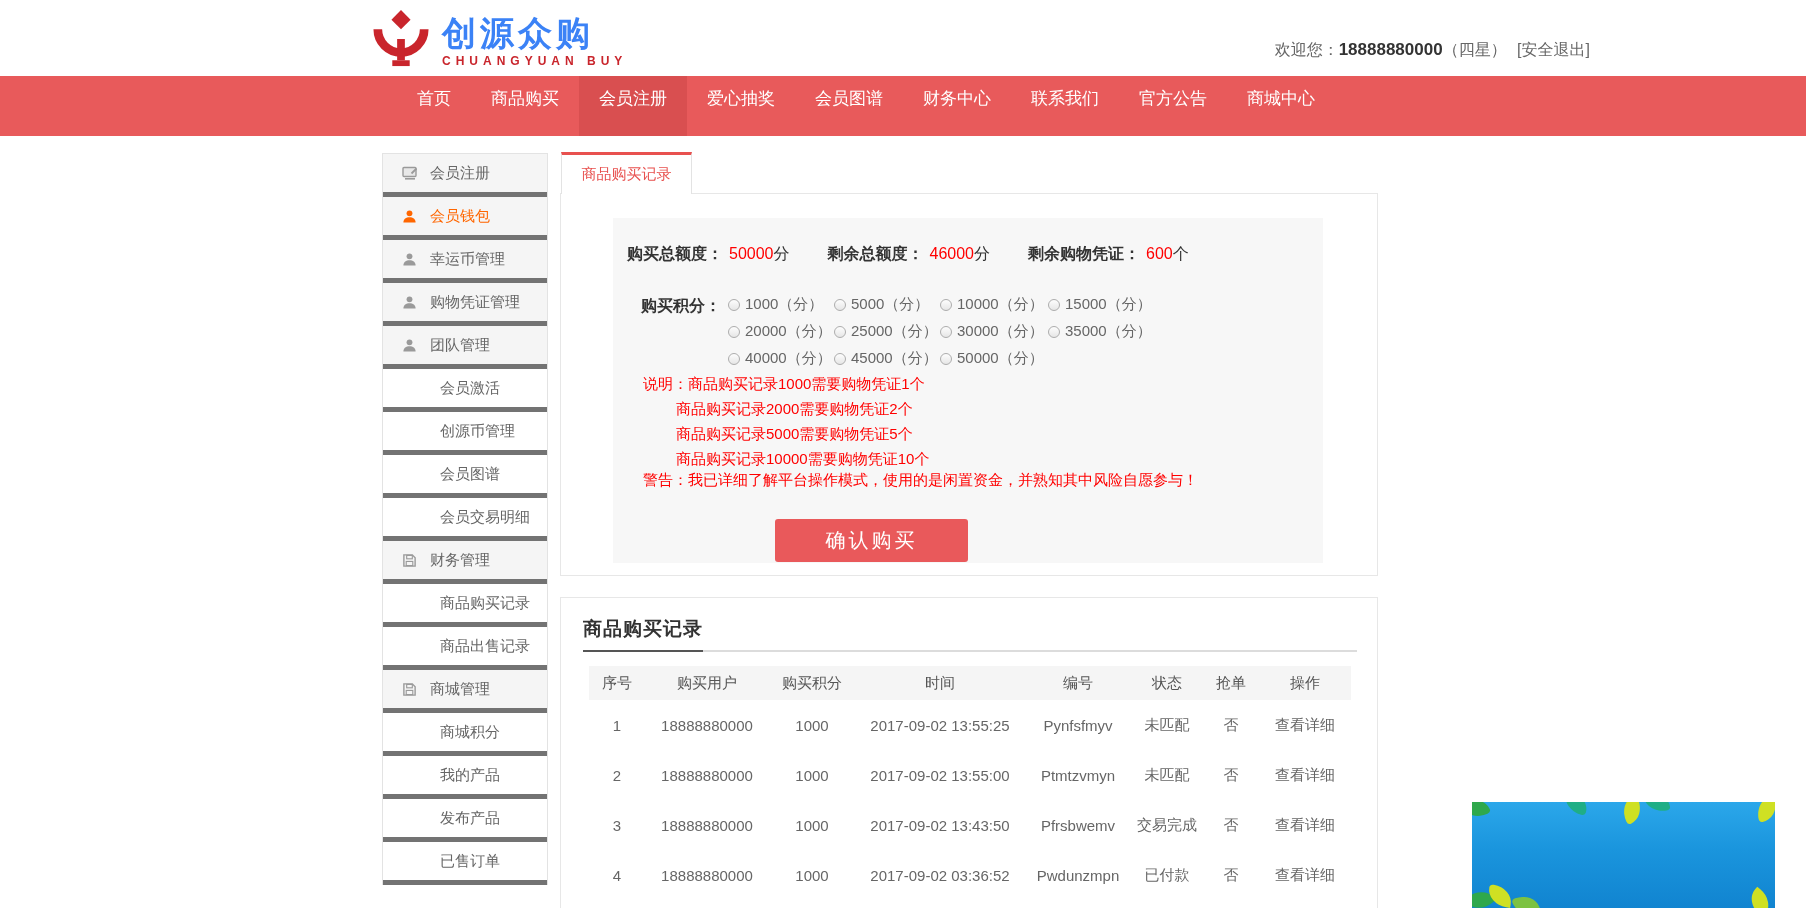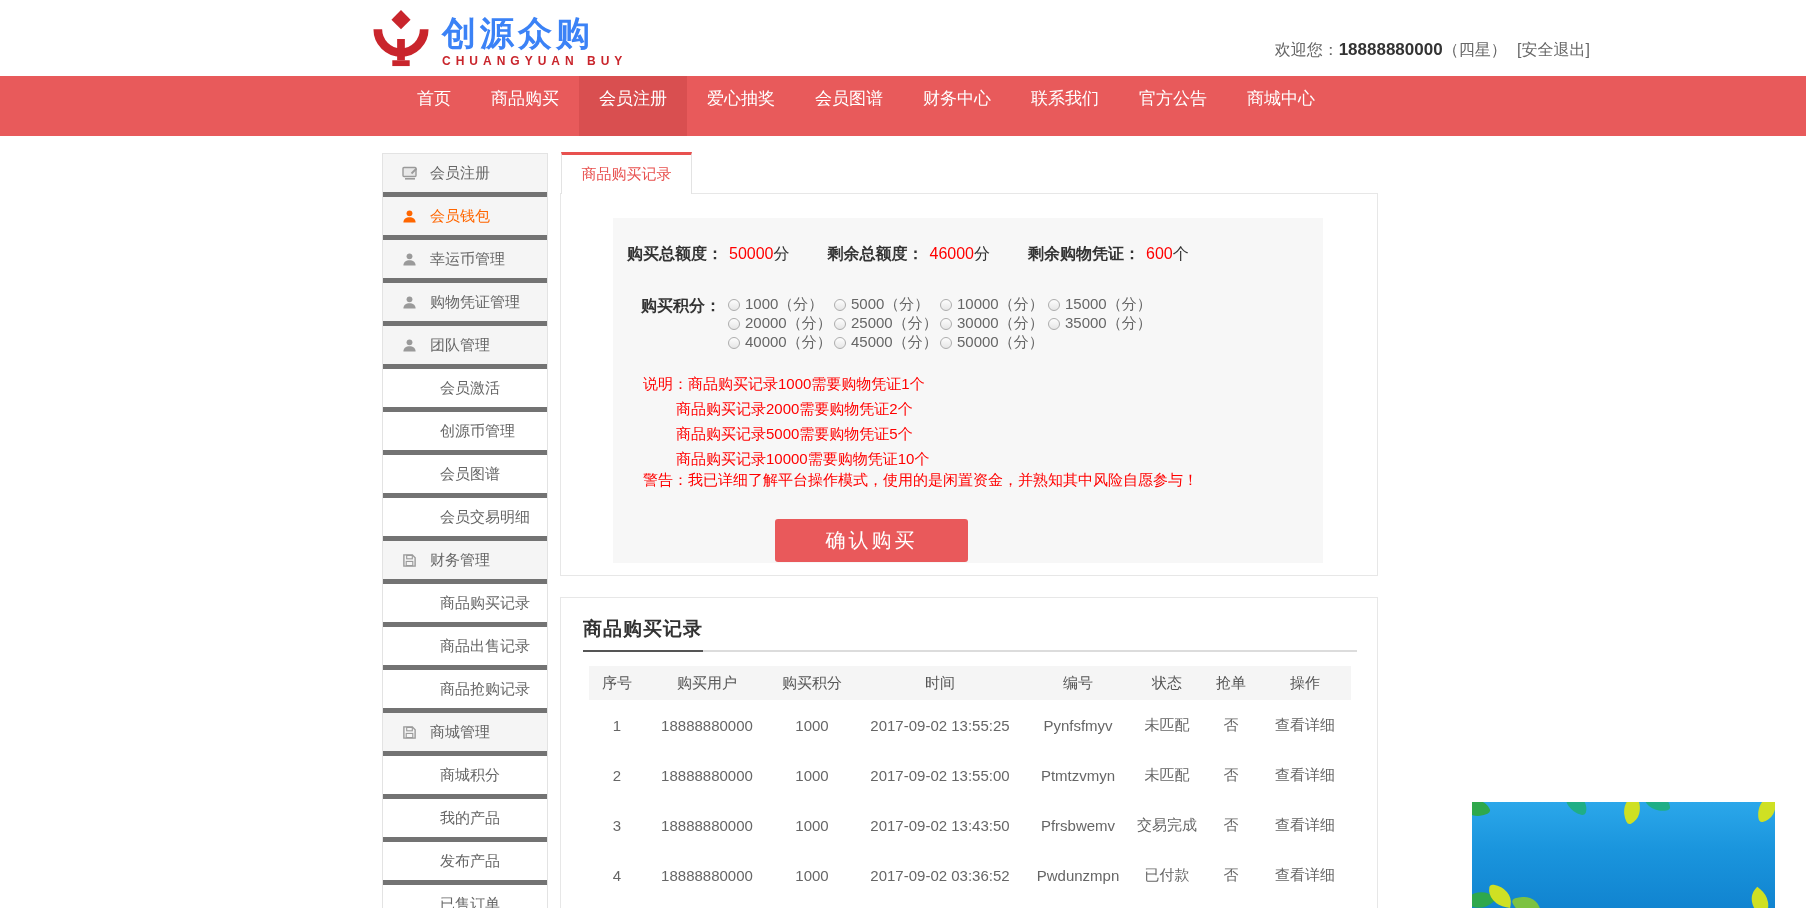--- a/index.html
+++ b/index.html
@@ -36,21 +36,21 @@
   .graybox { position:absolute; left:52px; top:24px; width:710px; height:345px; background:#f7f7f7; }
 
   .summary-row { padding:26px 0 0 14px; font-size:16px; white-space:nowrap; }
   .sum-item { margin-right:38px; }
   .sum-label { font-weight:bold; color:#333; margin-right:6px; }
   .sum-value { color:#ff0000; }
   .sum-unit { color:#333; }
 
   .points { position:absolute; left:28px; top:77px; display:flex; }
   .points-label { font-weight:bold; color:#333; font-size:16px; width:87px; padding-top:1px; }
-  .points-options { display:grid; grid-template-columns:106px 106px 108px 122px; font-size:15px; color:#666; }
+  .points-options { display:grid; grid-template-columns:106px 106px 108px 122px; row-gap:8px; font-size:15px; color:#666; }
   .opt { display:flex; align-items:center; gap:5px; cursor:pointer; }
   .radio { width:12px; height:12px; border-radius:50%; border:1px solid #adadad; background:linear-gradient(#fdfdfd,#e6e6e6); flex:none; }
 
   .notes { position:absolute; left:30px; top:153px; font-size:15px; color:#ff0000; line-height:25px; }
   .note-indent { padding-left:33px; }
   .warning { position:absolute; left:30px; top:253px; font-size:15px; color:#ff0000; }
 
   .confirm-btn { position:absolute; left:162px; top:301px; width:193px; height:43px; background:#e9595b; border:none;
                  color:#fff; font-size:20px; letter-spacing:3px; border-radius:3px; cursor:pointer;
                  font-family:"Liberation Sans","DejaVu Sans",sans-serif; }
@@ -180,23 +180,20 @@
           </svg>
         </span>
         <span>财务管理</span>
       </div>
       <div class="side-item side-sub">
         <span>商品购买记录</span>
       </div>
       <div class="side-item side-sub">
         <span>商品出售记录</span>
       </div>
-      <div class="side-item side-sub">
-        <span>商品抢购记录</span>
-      </div>
       <div class="side-item side-group">
         <span class="side-icon">
           <svg viewBox="0 0 16 16" width="15" height="15">
             <path d="M2 2h9l3 3v9H2z" fill="none" stroke="#9a9a9a" stroke-width="1.5"></path>
             <rect x="5" y="2.6" width="6" height="3.6" fill="none" stroke="#9a9a9a" stroke-width="1.2"></rect>
             <rect x="4.5" y="9" width="7" height="4.4" fill="none" stroke="#9a9a9a" stroke-width="1.2"></rect>
           </svg>
         </span>
         <span>商城管理</span>
       </div>

